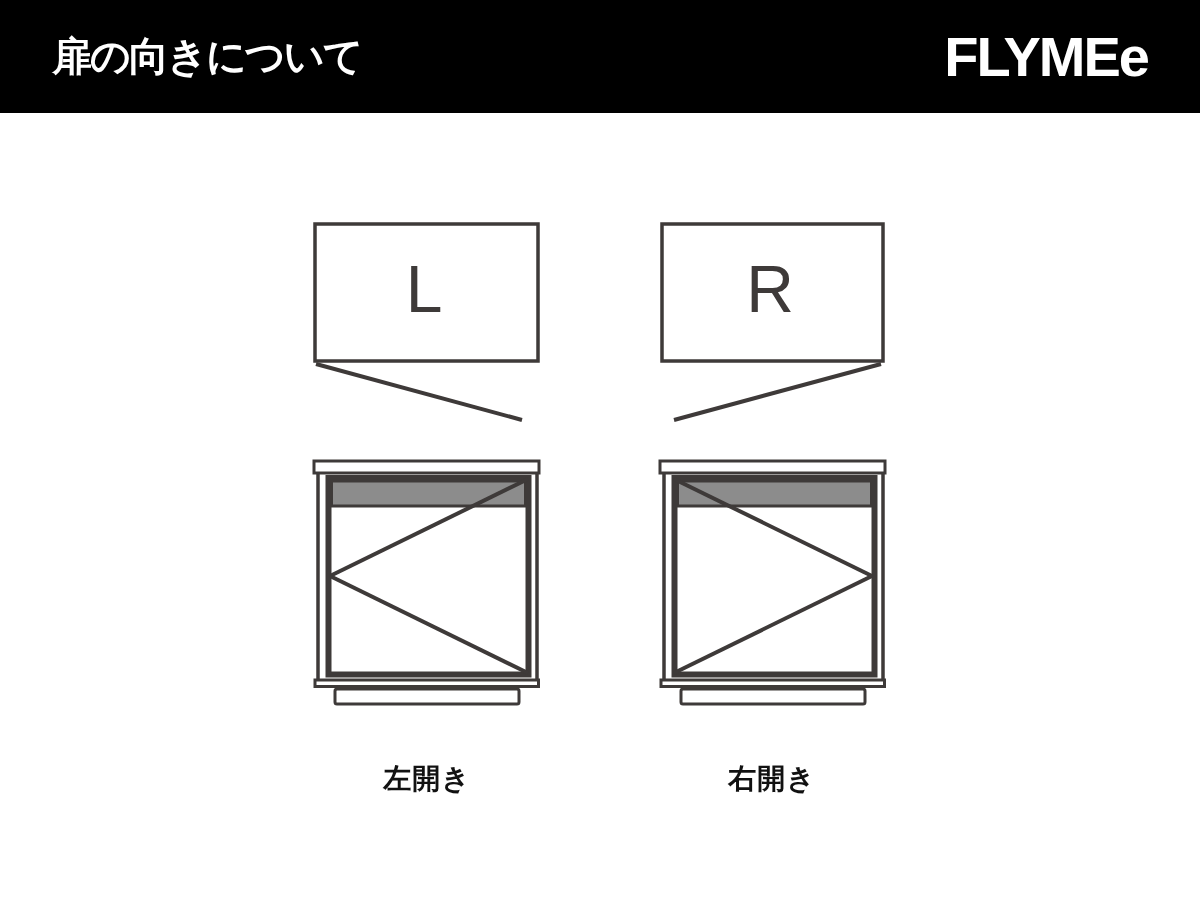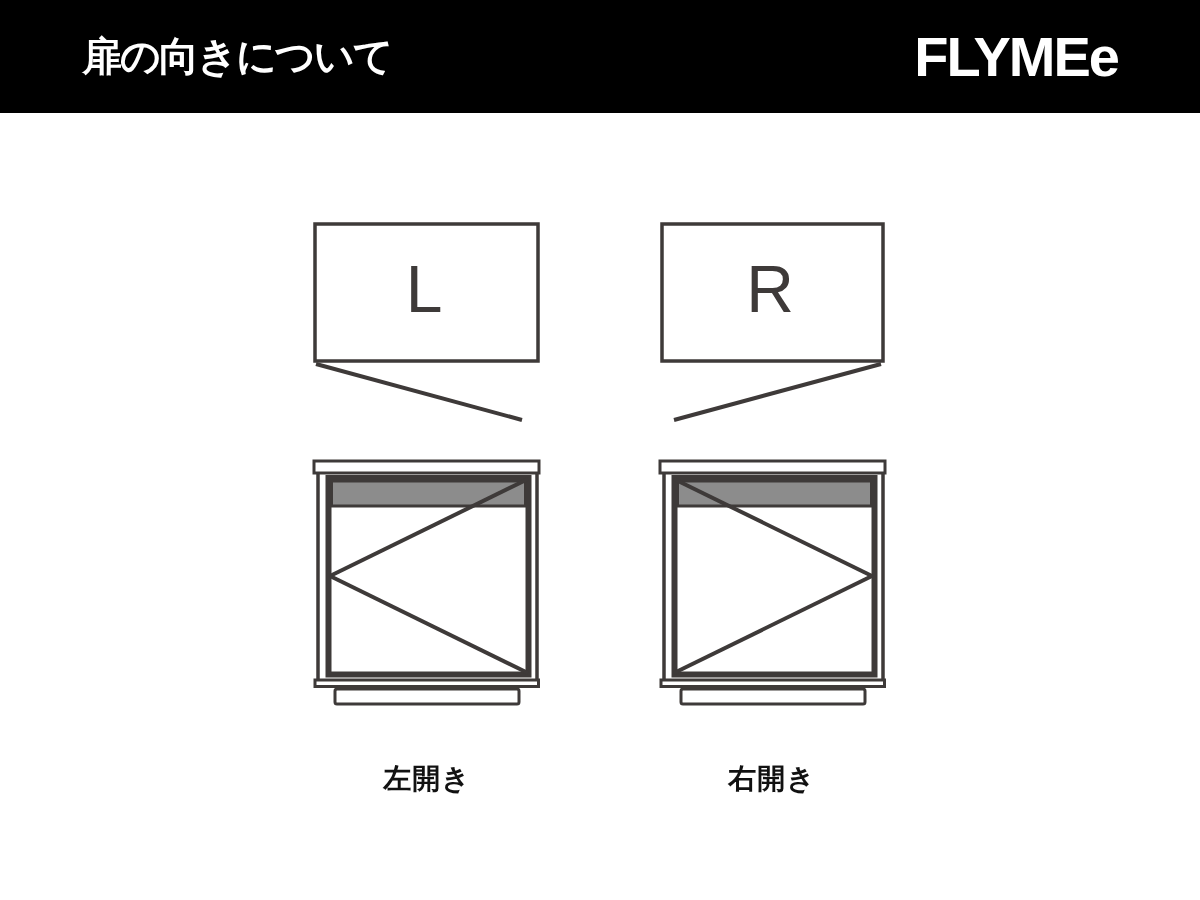--- a/index.html
+++ b/index.html
@@ -11,21 +11,21 @@
     overflow: hidden;
   }
   .header {
     position: absolute;
     top: 0; left: 0;
     width: 1200px; height: 113px;
     background: #000000;
     display: flex;
     align-items: center;
     justify-content: space-between;
-    padding: 0 82px;
+    padding: 0 52px;
   }
   .header-title {
     color: #ffffff;
     font-size: 40px;
     font-weight: 700;
     letter-spacing: -2px;
   }
   .logo {
     color: #ffffff;
     font-size: 56px;

